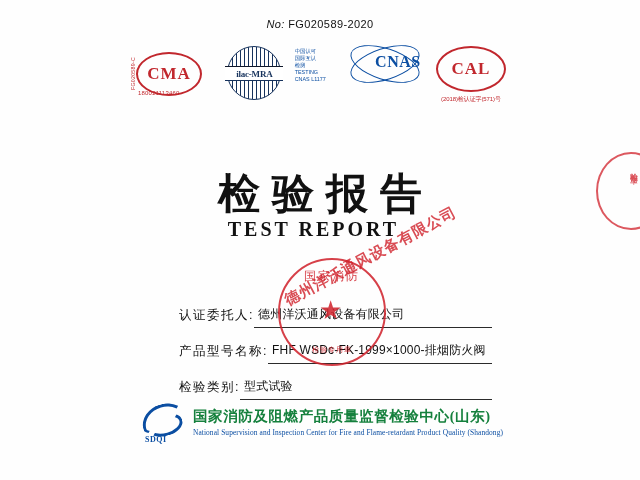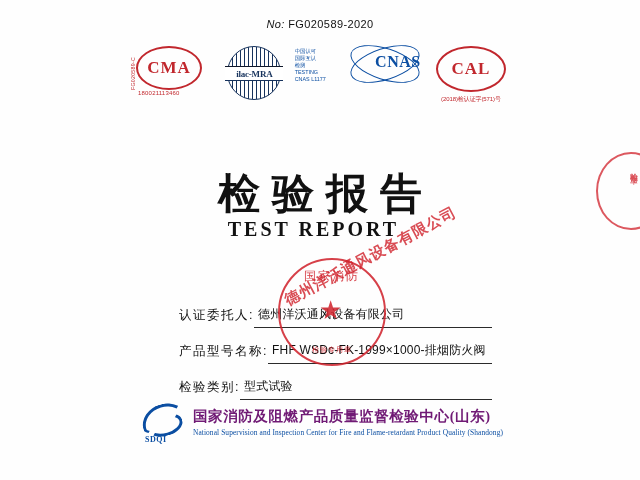--- a/index.html
+++ b/index.html
@@ -50,20 +50,21 @@
   }
   .logo-block {
     position: relative;
     text-align: center;
   }
 
   
   .cma-wrap {
     width: 86px;
     display: flex;
+    align-items: center;
   }
   .cma-side {
     font-size: 5.2px;
     color: #c1272d;
     writing-mode: vertical-rl;
     text-orientation: mixed;
     letter-spacing: 0.3px;
     line-height: 6px;
     height: 56px;
     transform: rotate(180deg);
@@ -392,21 +393,21 @@
     color: #0b4ea2;
     letter-spacing: 0.5px;
     font-family: "Liberation Serif", serif;
   }
   .footer-texts {
     text-align: left;
   }
   .footer-cn {
     font-size: 14.5px;
     font-weight: bold;
-    color: #701a75;
+    color: #15803d;
     letter-spacing: 0.6px;
     font-family: "Liberation Serif", serif;
   }
   .footer-en {
     margin-top: 2px;
     font-size: 7.4px;
     color: #0b4ea2;
     letter-spacing: 0.1px;
     font-family: "Liberation Serif", serif;
   }

